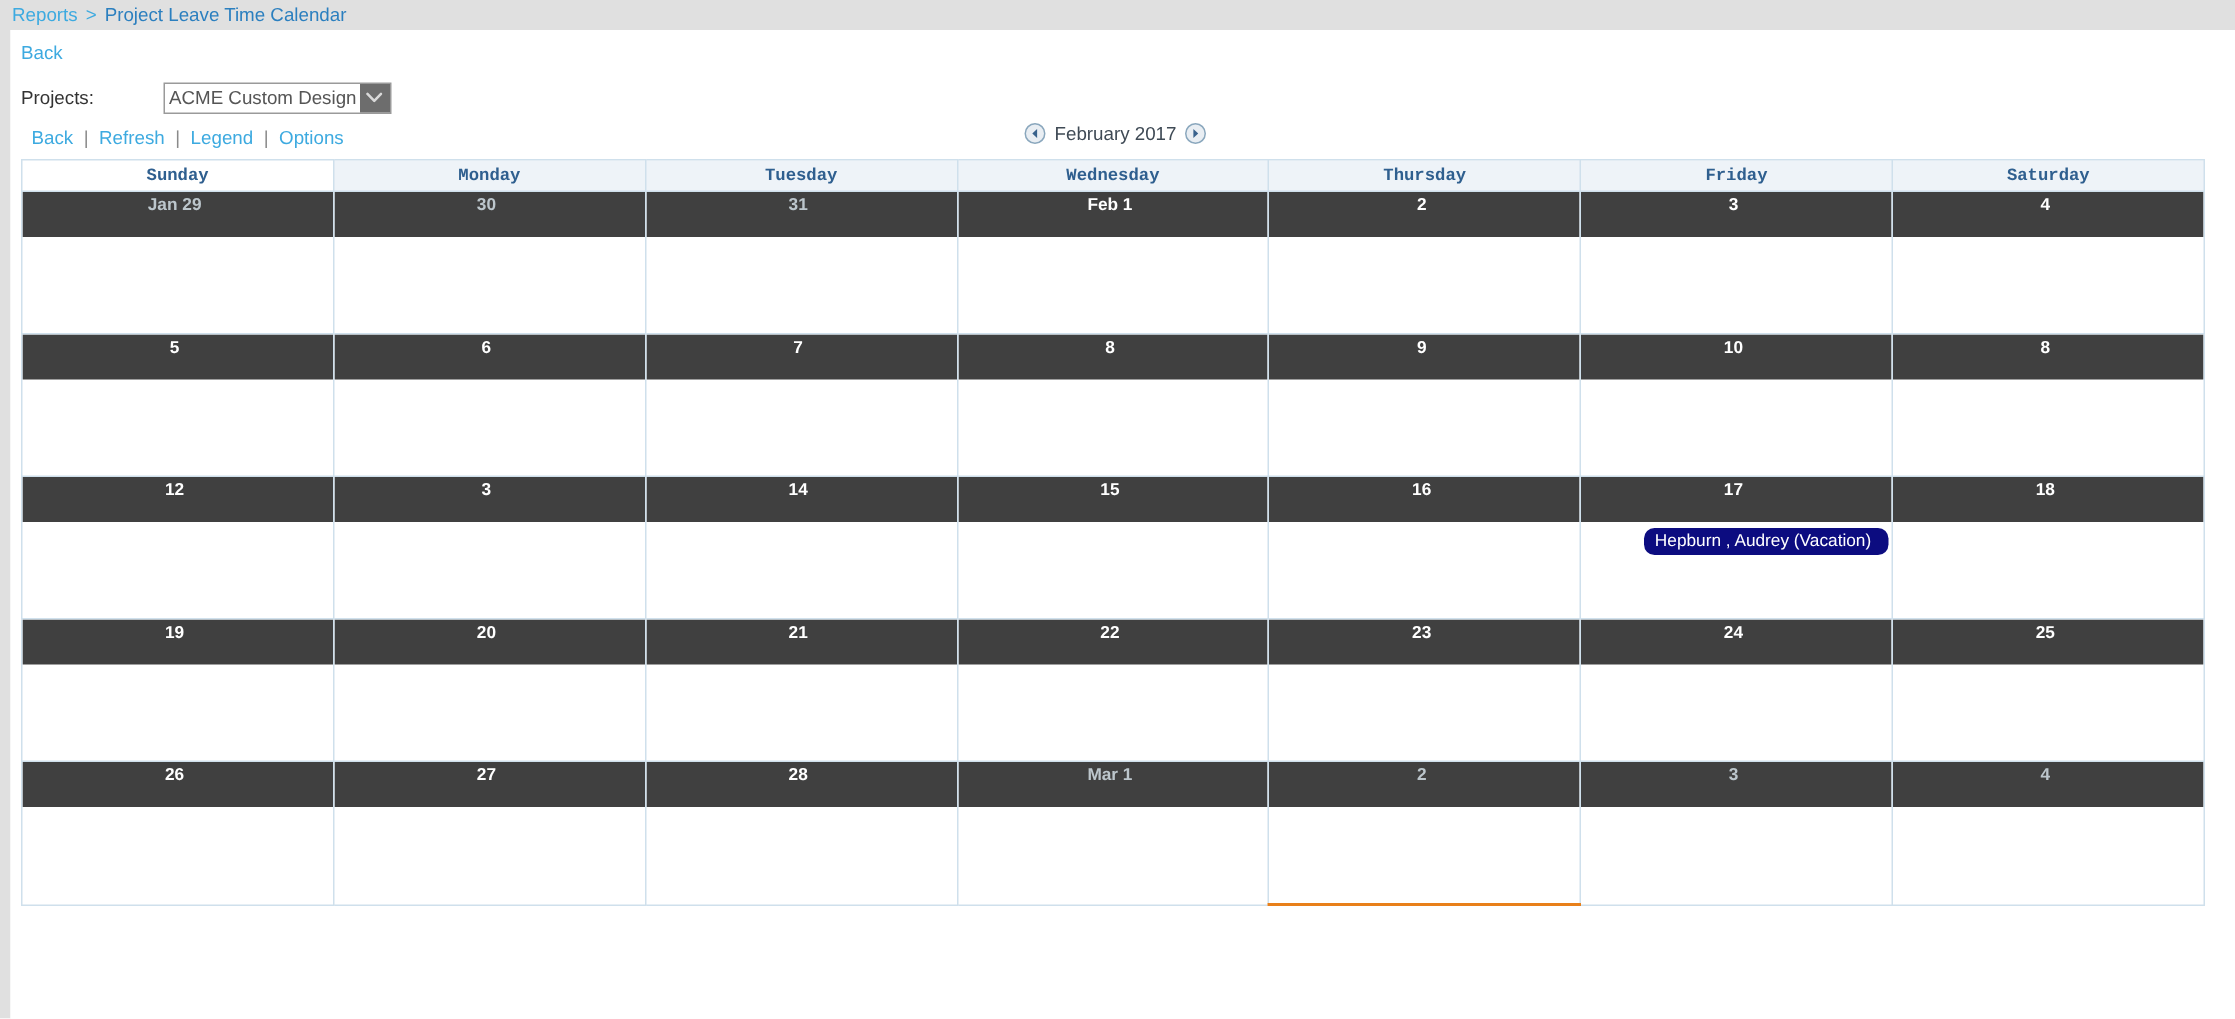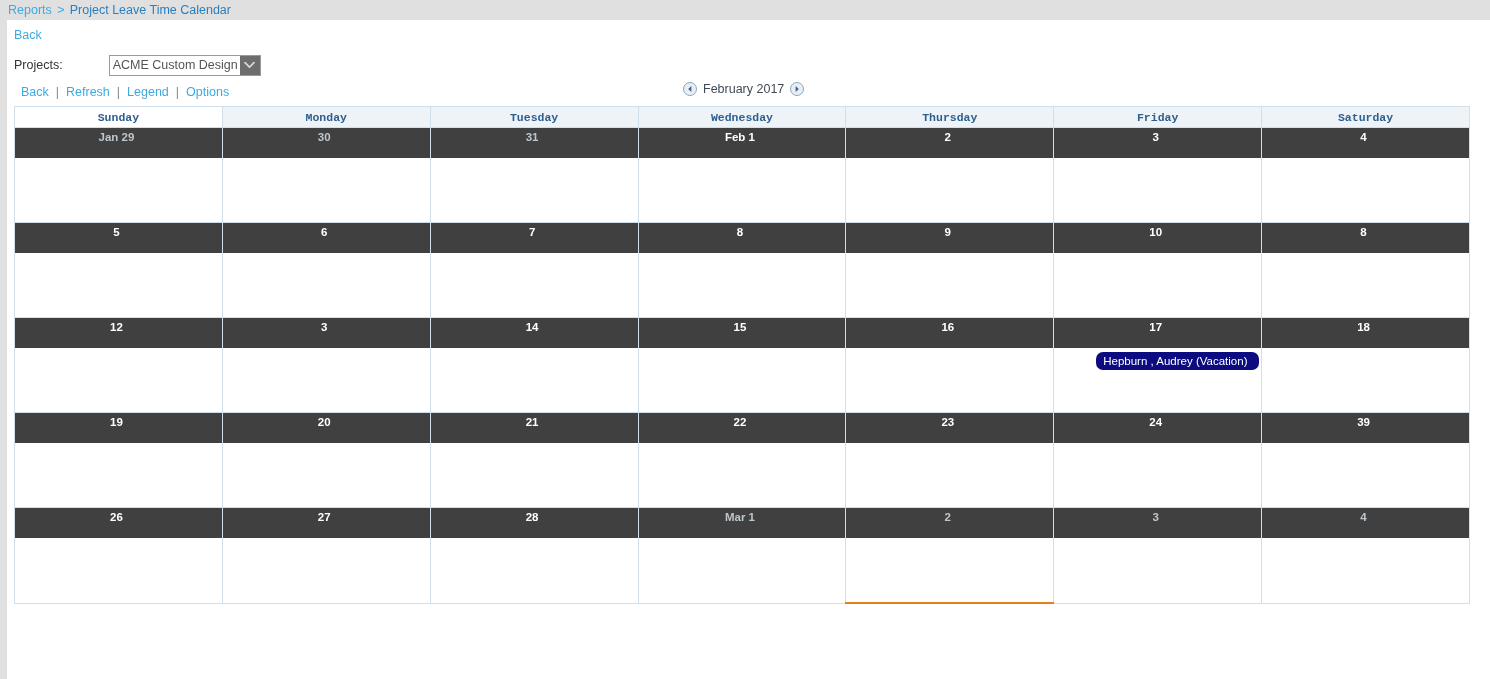--- a/index.html
+++ b/index.html
@@ -418,21 +418,21 @@
           </td>
           <td class="daycell">
             <div class="datebar">23</div>
             <div class="events"></div>
           </td>
           <td class="daycell">
             <div class="datebar">24</div>
             <div class="events"></div>
           </td>
           <td class="daycell">
-            <div class="datebar">39</div>
+            <div class="datebar">25</div>
             <div class="events"></div>
           </td>
         </tr>
         <tr>
           <td class="daycell">
             <div class="datebar">26</div>
             <div class="events"></div>
           </td>
           <td class="daycell">
             <div class="datebar">27</div>

